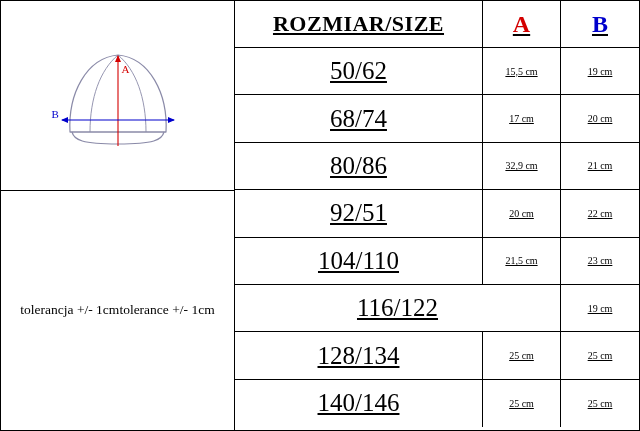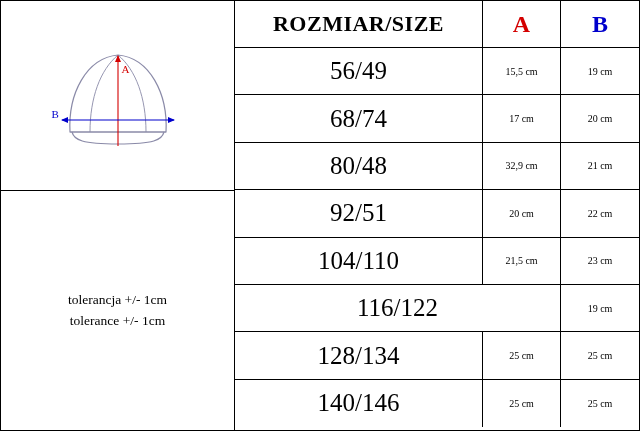--- a/index.html
+++ b/index.html
@@ -37,38 +37,39 @@
     box-sizing: border-box;
     border-bottom: 1px solid #000000;
     position: relative;
     display: flex;
     align-items: center;
     justify-content: center;
   }
   .tolerance-cell {
     flex: 1;
     display: flex;
-    flex-direction: column;
+    flex-direction: row;
     align-items: center;
     justify-content: center;
     text-align: center;
     line-height: 1.55;
     font-size: 13.5px;
   }
   
   .table-col {
     flex: 1;
     display: flex;
     flex-direction: column;
   }
   .row {
     display: flex;
     flex-direction: row;
     box-sizing: border-box;
     border-bottom: 1px solid #000000;
+    text-decoration: underline;
   }
   .row:last-child {
     border-bottom: none;
   }
   .cell-size {
     flex: 1;
     display: flex;
     align-items: center;
     justify-content: center;
     box-sizing: border-box;
@@ -177,33 +178,33 @@
 
   <div class="table-col">
 
     <div class="row header-row">
       <div class="cell-size header-size">ROZMIAR/SIZE</div>
       <div class="cell-a header-a">A</div>
       <div class="cell-b header-b">B</div>
     </div>
 
     <div class="row data-row">
-      <div class="cell-size size-text">56/49</div>
+      <div class="cell-size size-text">50/62</div>
       <div class="cell-a meas-text">15,5 cm</div>
       <div class="cell-b meas-text">19 cm</div>
     </div>
 
     <div class="row data-row">
       <div class="cell-size size-text">68/74</div>
       <div class="cell-a meas-text">17 cm</div>
       <div class="cell-b meas-text">20 cm</div>
     </div>
 
     <div class="row data-row">
-      <div class="cell-size size-text">80/48</div>
+      <div class="cell-size size-text">80/86</div>
       <div class="cell-a meas-text">32,9 cm</div>
       <div class="cell-b meas-text">21 cm</div>
     </div>
 
     <div class="row data-row">
       <div class="cell-size size-text">92/51</div>
       <div class="cell-a meas-text">20 cm</div>
       <div class="cell-b meas-text">22 cm</div>
     </div>
 

